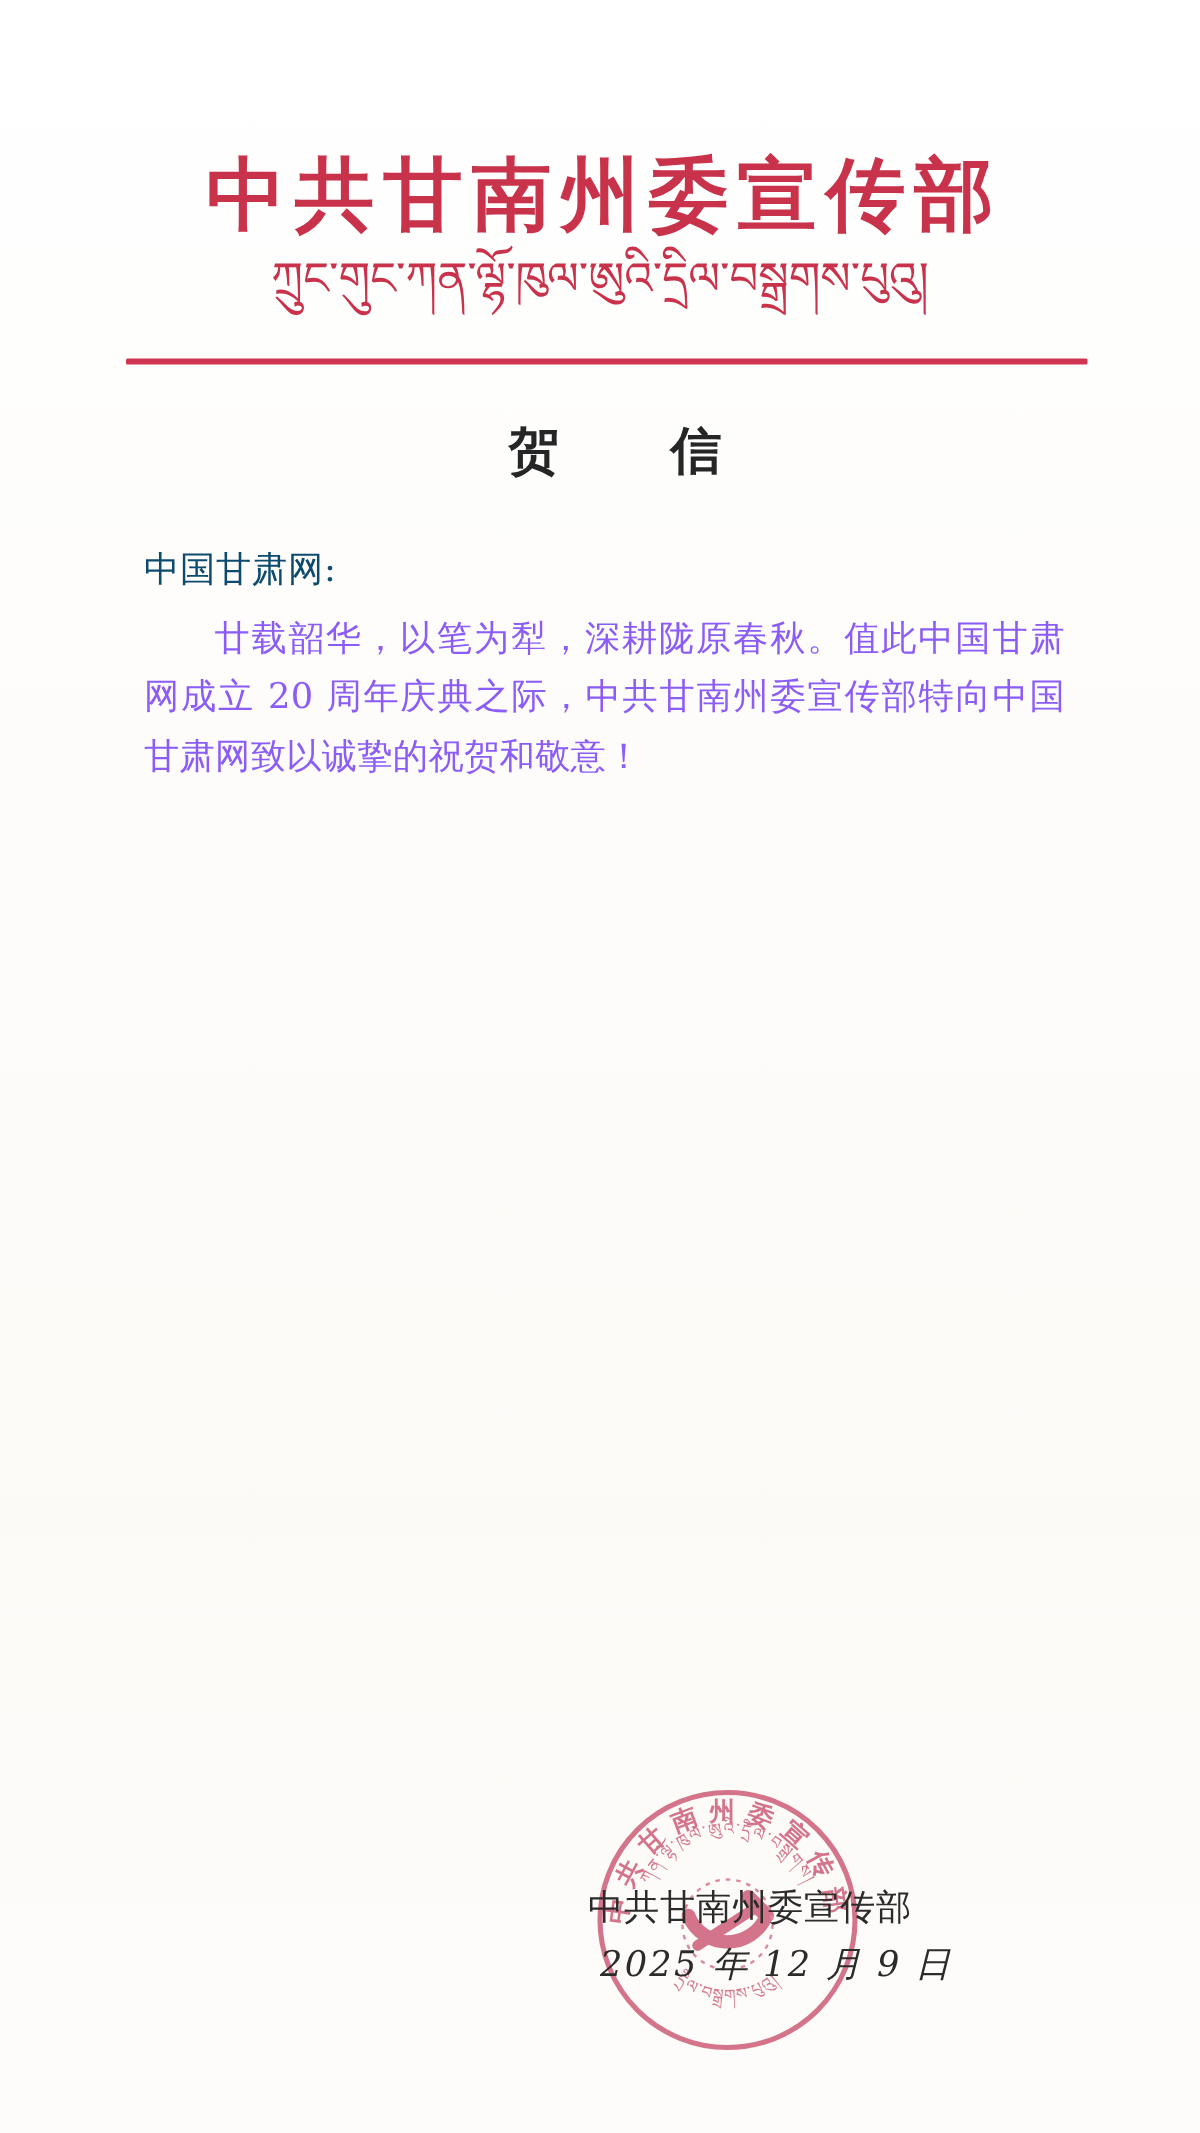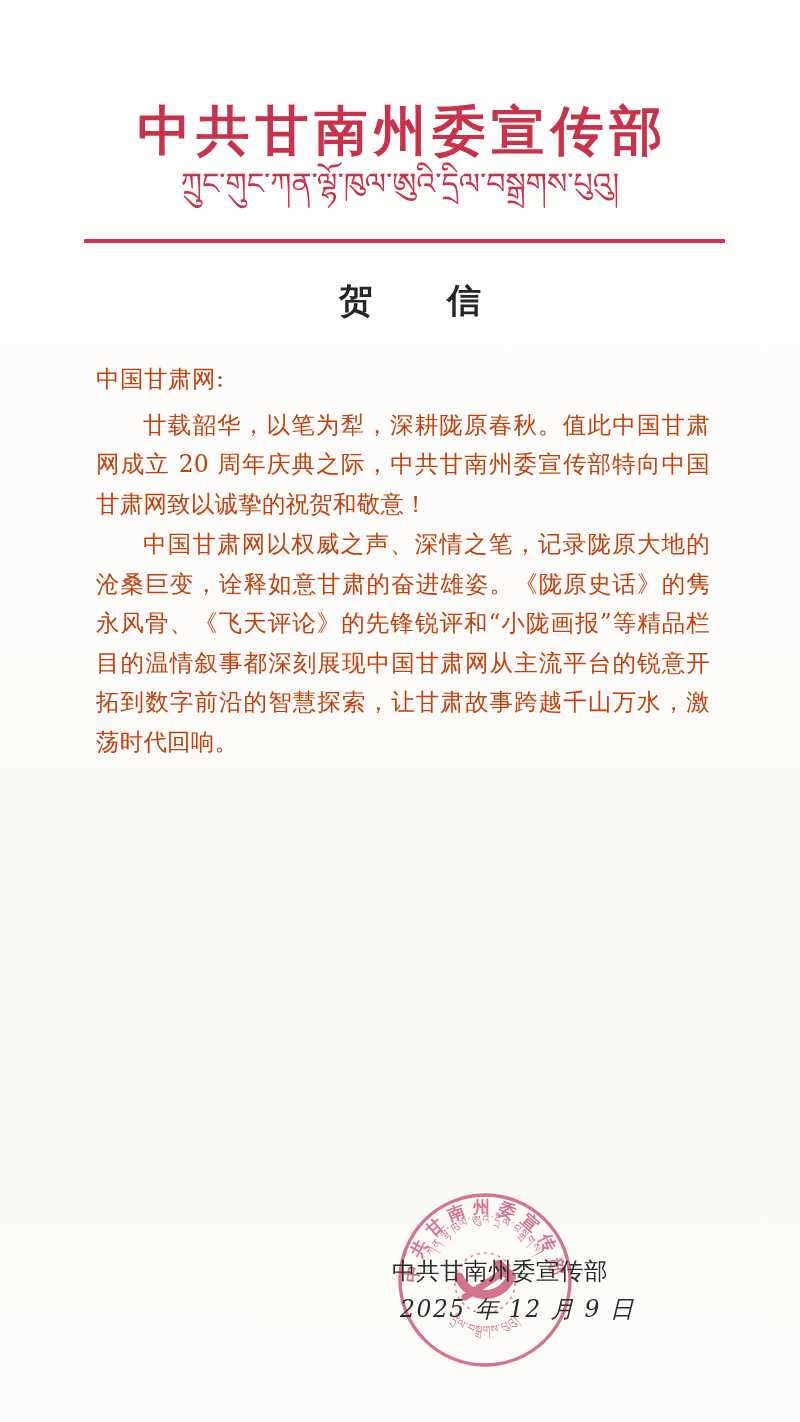--- a/index.html
+++ b/index.html
@@ -40,21 +40,21 @@
     font-weight: 700;
     font-size: 53px;
     line-height: 1.08;
     letter-spacing: 6px;
     color: #c8334b;
     white-space: nowrap;
     text-indent: 6px;
   }
   .lh-bo {
     margin-top: 8px;
-    font-family: Liberation Mono, monospace;
+    font-family: Liberation Sans, sans-serif;
     font-size: 30px;
     line-height: 1.3;
     letter-spacing: 0px;
     color: #c8334b;
     white-space: nowrap;
   }
   .lh-rule {
     position: absolute;
     left: 84px;
     width: 641px;
@@ -83,28 +83,28 @@
   
   .body-block {
     position: absolute;
     left: 96px;
     width: 614px;
     top: 352px;
   }
   .salutation {
     font-size: 23.5px;
     line-height: 1.0;
-    color: #c2410c;
+    color: #0c4a6e;
     letter-spacing: 0.5px;
     margin-bottom: 14px;
   }
   .para {
     font-size: 23.5px;
     line-height: 39.5px;
-    color: #c2410c;
+    color: #8b5cf6;
     text-align: justify;
     text-justify: inter-character;
     text-indent: 2em;
     letter-spacing: 0.2px;
     margin: 0 0 1px 0;
   }
 
   
   .sign-block {
     position: absolute;
@@ -146,21 +146,20 @@
     <div class="lh-cn">中共甘南州委宣传部</div>
     <div class="lh-bo">ཀྲུང་གུང་ཀན་ལྷོ་ཁུལ་ཨུའི་དྲིལ་བསྒྲགས་པུའུ།</div>
   </div>
   <div class="lh-rule"></div>
 
   <div class="doc-title">贺　信</div>
 
   <div class="body-block">
     <div class="salutation">中国甘肃网:</div>
     <p class="para">廿载韶华，以笔为犁，深耕陇原春秋。值此中国甘肃网成立 20 周年庆典之际，中共甘南州委宣传部特向中国甘肃网致以诚挚的祝贺和敬意！</p>
-    <p class="para">中国甘肃网以权威之声、深情之笔，记录陇原大地的沧桑巨变，诠释如意甘肃的奋进雄姿。《陇原史话》的隽永风骨、《飞天评论》的先锋锐评和“小陇画报”等精品栏目的温情叙事都深刻展现中国甘肃网从主流平台的锐意开拓到数字前沿的智慧探索，让甘肃故事跨越千山万水，激荡时代回响。</p>
   </div>
 
   <div class="seal">
     <svg width="178" height="178" viewBox="0 0 178 178" xmlns="http://www.w3.org/2000/svg">
       <defs>
         <path id="arcTop" d="M 22,89 A 67,67 0 0 1 156,89" fill="none"></path>
         <path id="arcTop2" d="M 32,89 A 57,57 0 0 1 146,89" fill="none"></path>
         <path id="arcBottom" d="M 35,89 A 54,54 0 0 0 143,89" fill="none"></path>
       </defs>
       <g stroke="#c94f6d" fill="none">

